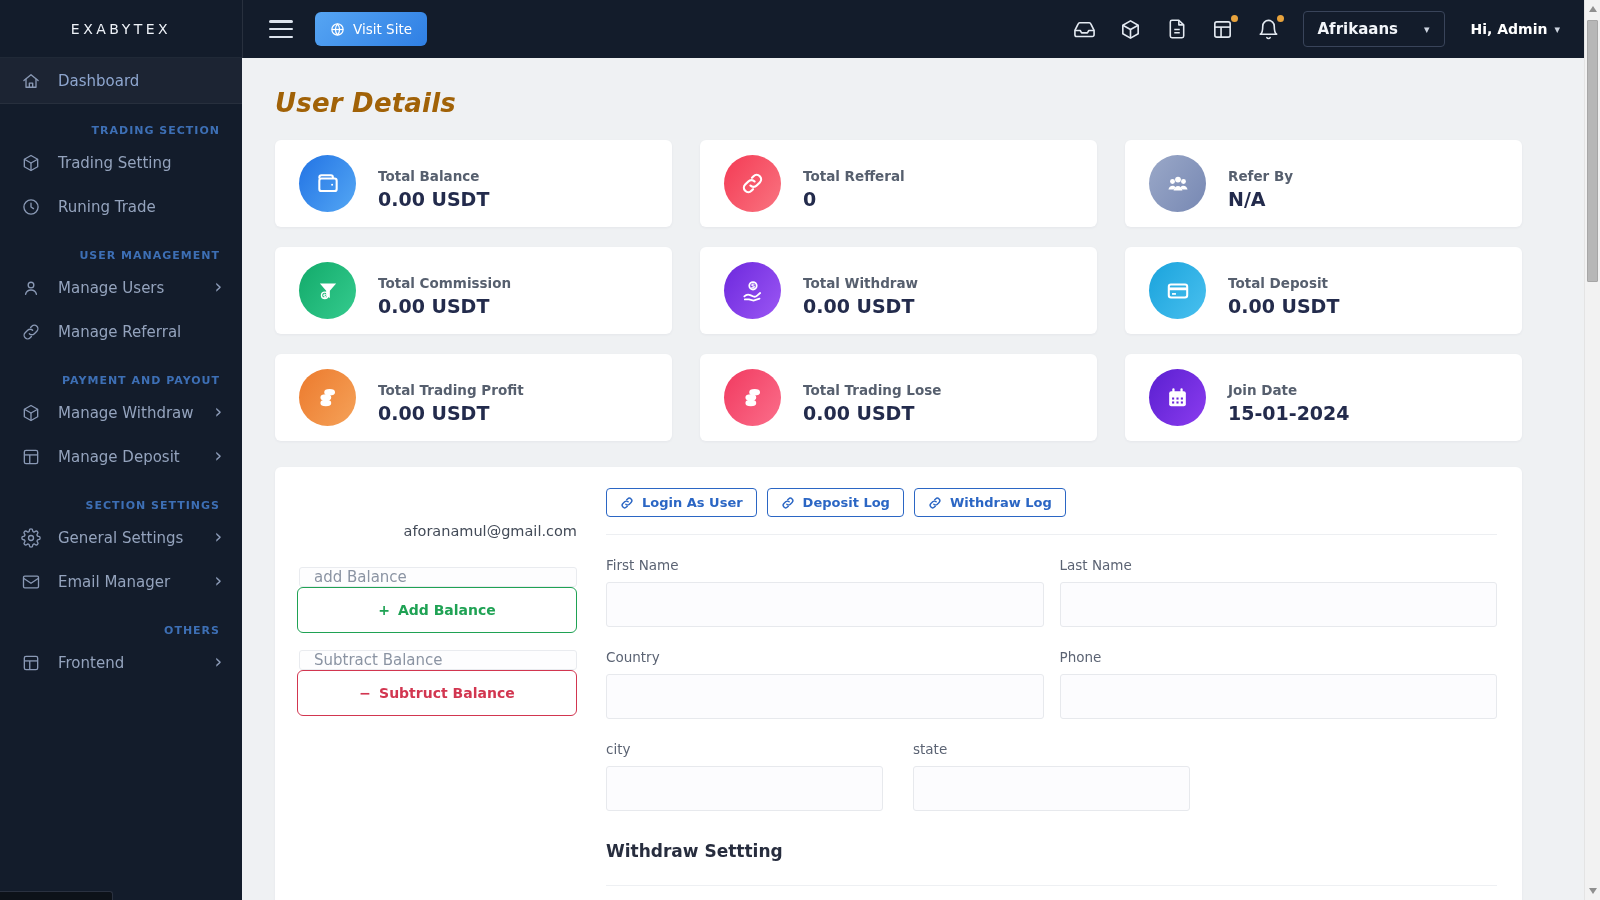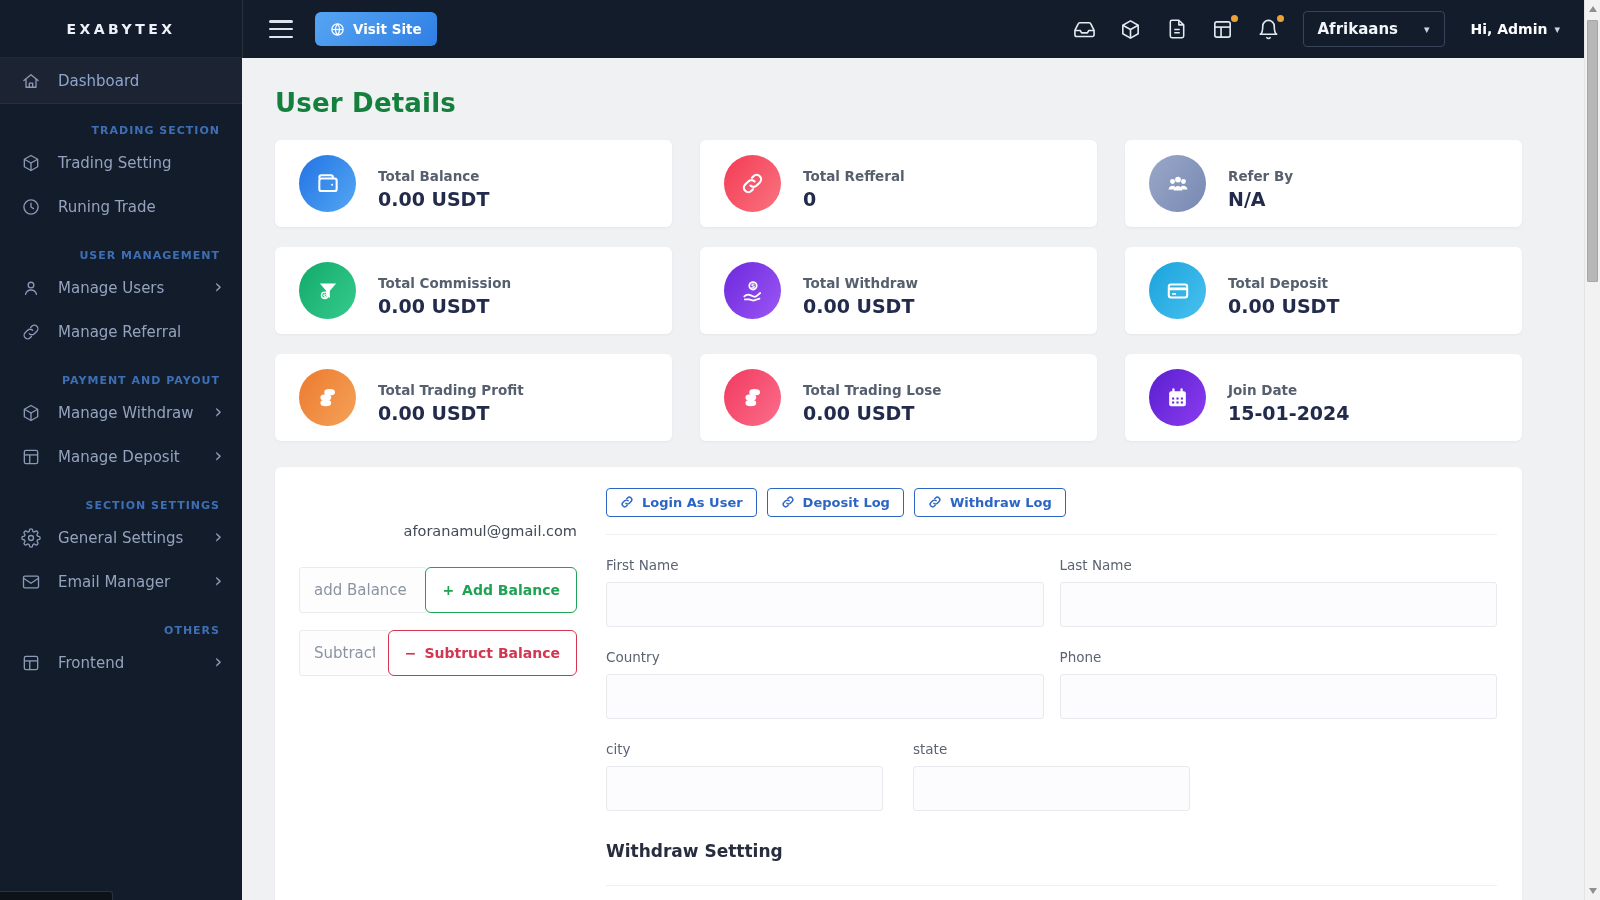--- a/index.html
+++ b/index.html
@@ -1,65 +1,65 @@
 <!DOCTYPE html>
 <html><head>
 <meta charset="utf-8">
 <style>
   * { margin:0; padding:0; box-sizing:border-box; }
   html,body { width:1600px; height:900px; overflow:hidden; font-family:"DejaVu Sans","Liberation Sans",sans-serif; background:#eff1f3; }
 
   
   .sidebar { position:fixed; left:0; top:0; width:242px; height:900px; background:#131c2b; z-index:5; }
-  .logo { height:58px; display:flex; align-items:center; justify-content:center; color:#eef2f8; font-size:14px; font-weight:bold; letter-spacing:3.5px; border-bottom:1px solid rgba(255,255,255,0.06); }
+  .logo { height:58px; display:flex; align-items:center; justify-content:center; color:#eef2f8; font-size:14px; font-weight:normal; letter-spacing:3.5px; border-bottom:1px solid rgba(255,255,255,0.06); }
   .side-item { height:44px; display:flex; align-items:center; gap:16px; padding:0 20px; cursor:pointer; color:#94a3bd; font-size:15px; }
   .side-item.active { background:rgba(255,255,255,0.04); border-bottom:1px solid rgba(255,255,255,0.05); color:#8ea6cf; height:46px; }
   .si-icon { width:22px; height:22px; display:flex; align-items:center; justify-content:center; flex:0 0 22px; }
   .si-icon svg { stroke:#8a99b5; }
   .si-chev { margin-left:auto; color:#8a99b5; font-size:19px; line-height:1; padding-bottom:3px; }
   .group-title { margin:20px 0 4px; padding:0 22px; color:#3d6fb5; font-size:11px; font-weight:bold; letter-spacing:1px;text-align:right; }
 
   
   .topbar { position:fixed; left:242px; top:0; width:1342px; height:58px; background:#131c2b; display:flex; align-items:center; border-left:1px solid rgba(255,255,255,0.09); z-index:4; }
   .hamburger { margin-left:26px; width:24px; height:18px; display:flex; flex-direction:column; justify-content:space-between; cursor:pointer; }
   .hamburger span { display:block; height:2.5px; background:#dde4ee; border-radius:2px; }
-  .visit-btn { margin-left:22px; display:flex; align-items:center; gap:8px; background:linear-gradient(135deg,#56a5f3,#2f7fe4); color:#fff; font-size:13.5px; font-weight:bold; border:none; border-radius:6px; padding:9px 15px; cursor:pointer; font-family:inherit; }
+  .visit-btn { margin-left:22px; display:flex; align-items:center; gap:8px; background:linear-gradient(135deg,#56a5f3,#2f7fe4); color:#fff; font-size:13.5px; font-weight:normal; border:none; border-radius:6px; padding:9px 15px; cursor:pointer; font-family:inherit; }
   .tb-right { margin-left:auto; display:flex; align-items:center; gap:22px; padding-right:24px; }
   .tb-icon-btn { position:relative; width:24px; height:24px; cursor:pointer; display:flex; align-items:center; justify-content:center; }
   .tb-icon-btn svg { stroke:#e3e9f1; }
   .tb-dot { position:absolute; top:-2px; right:-3px; width:7px; height:7px; border-radius:50%; }
   .lang-box { display:flex; align-items:center; gap:26px; border:1px solid #39445a; border-radius:4px; padding:8px 14px; cursor:pointer; }
   .lang-box .lbl { color:#f2f5f9; font-size:15px; font-weight:bold; }
   .caret { color:#cdd4e0; font-size:11px; }
   .greeting { display:flex; align-items:center; gap:7px; color:#fff; font-size:14px; font-weight:bold; cursor:pointer; margin-left:4px; }
 
   
   .content { position:fixed; left:242px; top:58px; width:1342px; height:842px; overflow:hidden; background:#eff1f3; padding:30px 0 0 33px; }
-  .page-title { color:#15803d; font-size:26px; font-weight:800; letter-spacing:0.2px; }
+  .page-title { color:#a16207; font-size:26px; font-weight:800; letter-spacing:0.2px;font-style:italic; }
 
   .stats { margin-top:22px; width:1247px; display:grid; grid-template-columns:repeat(3,1fr); gap:20px 28px; }
   .stat-card { background:#fff; border-radius:6px; height:87px; display:flex; align-items:center; gap:22px; padding-left:24px; box-shadow:0 1px 3px rgba(30,40,80,0.05); }
   .stat-ic { width:57px; height:57px; border-radius:50%; display:flex; align-items:center; justify-content:center; flex:0 0 57px; }
   .stat-label { color:#565f6e; font-size:13.5px; font-weight:600; margin-bottom:4px;margin-top:10px; }
   .stat-value { color:#232b4c; font-size:19px; font-weight:800; }
 
   
   .detail-card { position:relative; margin-top:26px; width:1247px; height:600px; background:#fff; border-radius:6px; box-shadow:0 1px 3px rgba(30,40,80,0.05); }
   .left-col { position:absolute; left:24px; top:56px; width:278px; }
   .user-email { text-align:right; color:#424a57; font-size:14.5px; margin-bottom:28px; }
-  .bal-row { display:flex; margin-bottom:17px; }
+  .bal-row { display:flex; margin-bottom:17px;flex-direction:column; }
   .bal-input { flex:1; min-width:0; height:46px; border:1px solid #e9ebef; background:#fdfdfe; border-radius:3px; padding:0 14px; font-size:15px; color:#40485a; font-family:inherit; }
   .bal-input::placeholder { color:#8b94a3; }
   .btn-outline { display:flex; align-items:center; justify-content:center; gap:8px; background:#fff; border-radius:6px; font-size:14px; font-weight:bold; cursor:pointer; font-family:inherit; padding:0 16px; height:46px; margin-left:-2px; white-space:nowrap; }
   .btn-green { border:1px solid #1fa254; color:#1fa254; }
   .btn-red { border:1px solid #d23650; color:#d23650; }
 
   .right-col { position:absolute; left:331px; top:21px; width:891px; }
   .log-btns { display:flex; gap:10px; }
-  .log-btn { display:flex; gap:8px; background:#fff; border:1px solid #2b66c4; color:#2b66c4; border-radius:4px; padding:6px 13px; font-size:13px; font-weight:bold; cursor:pointer; font-family:inherit; }
+  .log-btn { display:flex; align-items:center; gap:8px; background:#fff; border:1px solid #2b66c4; color:#2b66c4; border-radius:4px; padding:6px 13px; font-size:13px; font-weight:bold; cursor:pointer; font-family:inherit; }
   .log-btn svg { stroke:#2b66c4; }
   .rc-divider { margin-top:17px; border-top:1px solid #edeff2; }
 
   .form-2col { display:grid; grid-template-columns:1fr 1fr; column-gap:16px; }
   .form-3col { display:grid; grid-template-columns:1fr 1fr 1fr; column-gap:30px; }
   .f-label { color:#5b6373; font-size:13.5px; margin:22px 0 9px; }
   .f-input { width:100%; height:45px; border:1px solid #e7e9ed; background:#fcfcfe; border-radius:3px; padding:0 12px; font-size:14px; color:#40485a; font-family:inherit; }
   .wd-title { margin-top:30px; color:#272d3e; font-size:17px; font-weight:800; padding-bottom:24px; border-bottom:1px solid #eef0f3; }
 
   

